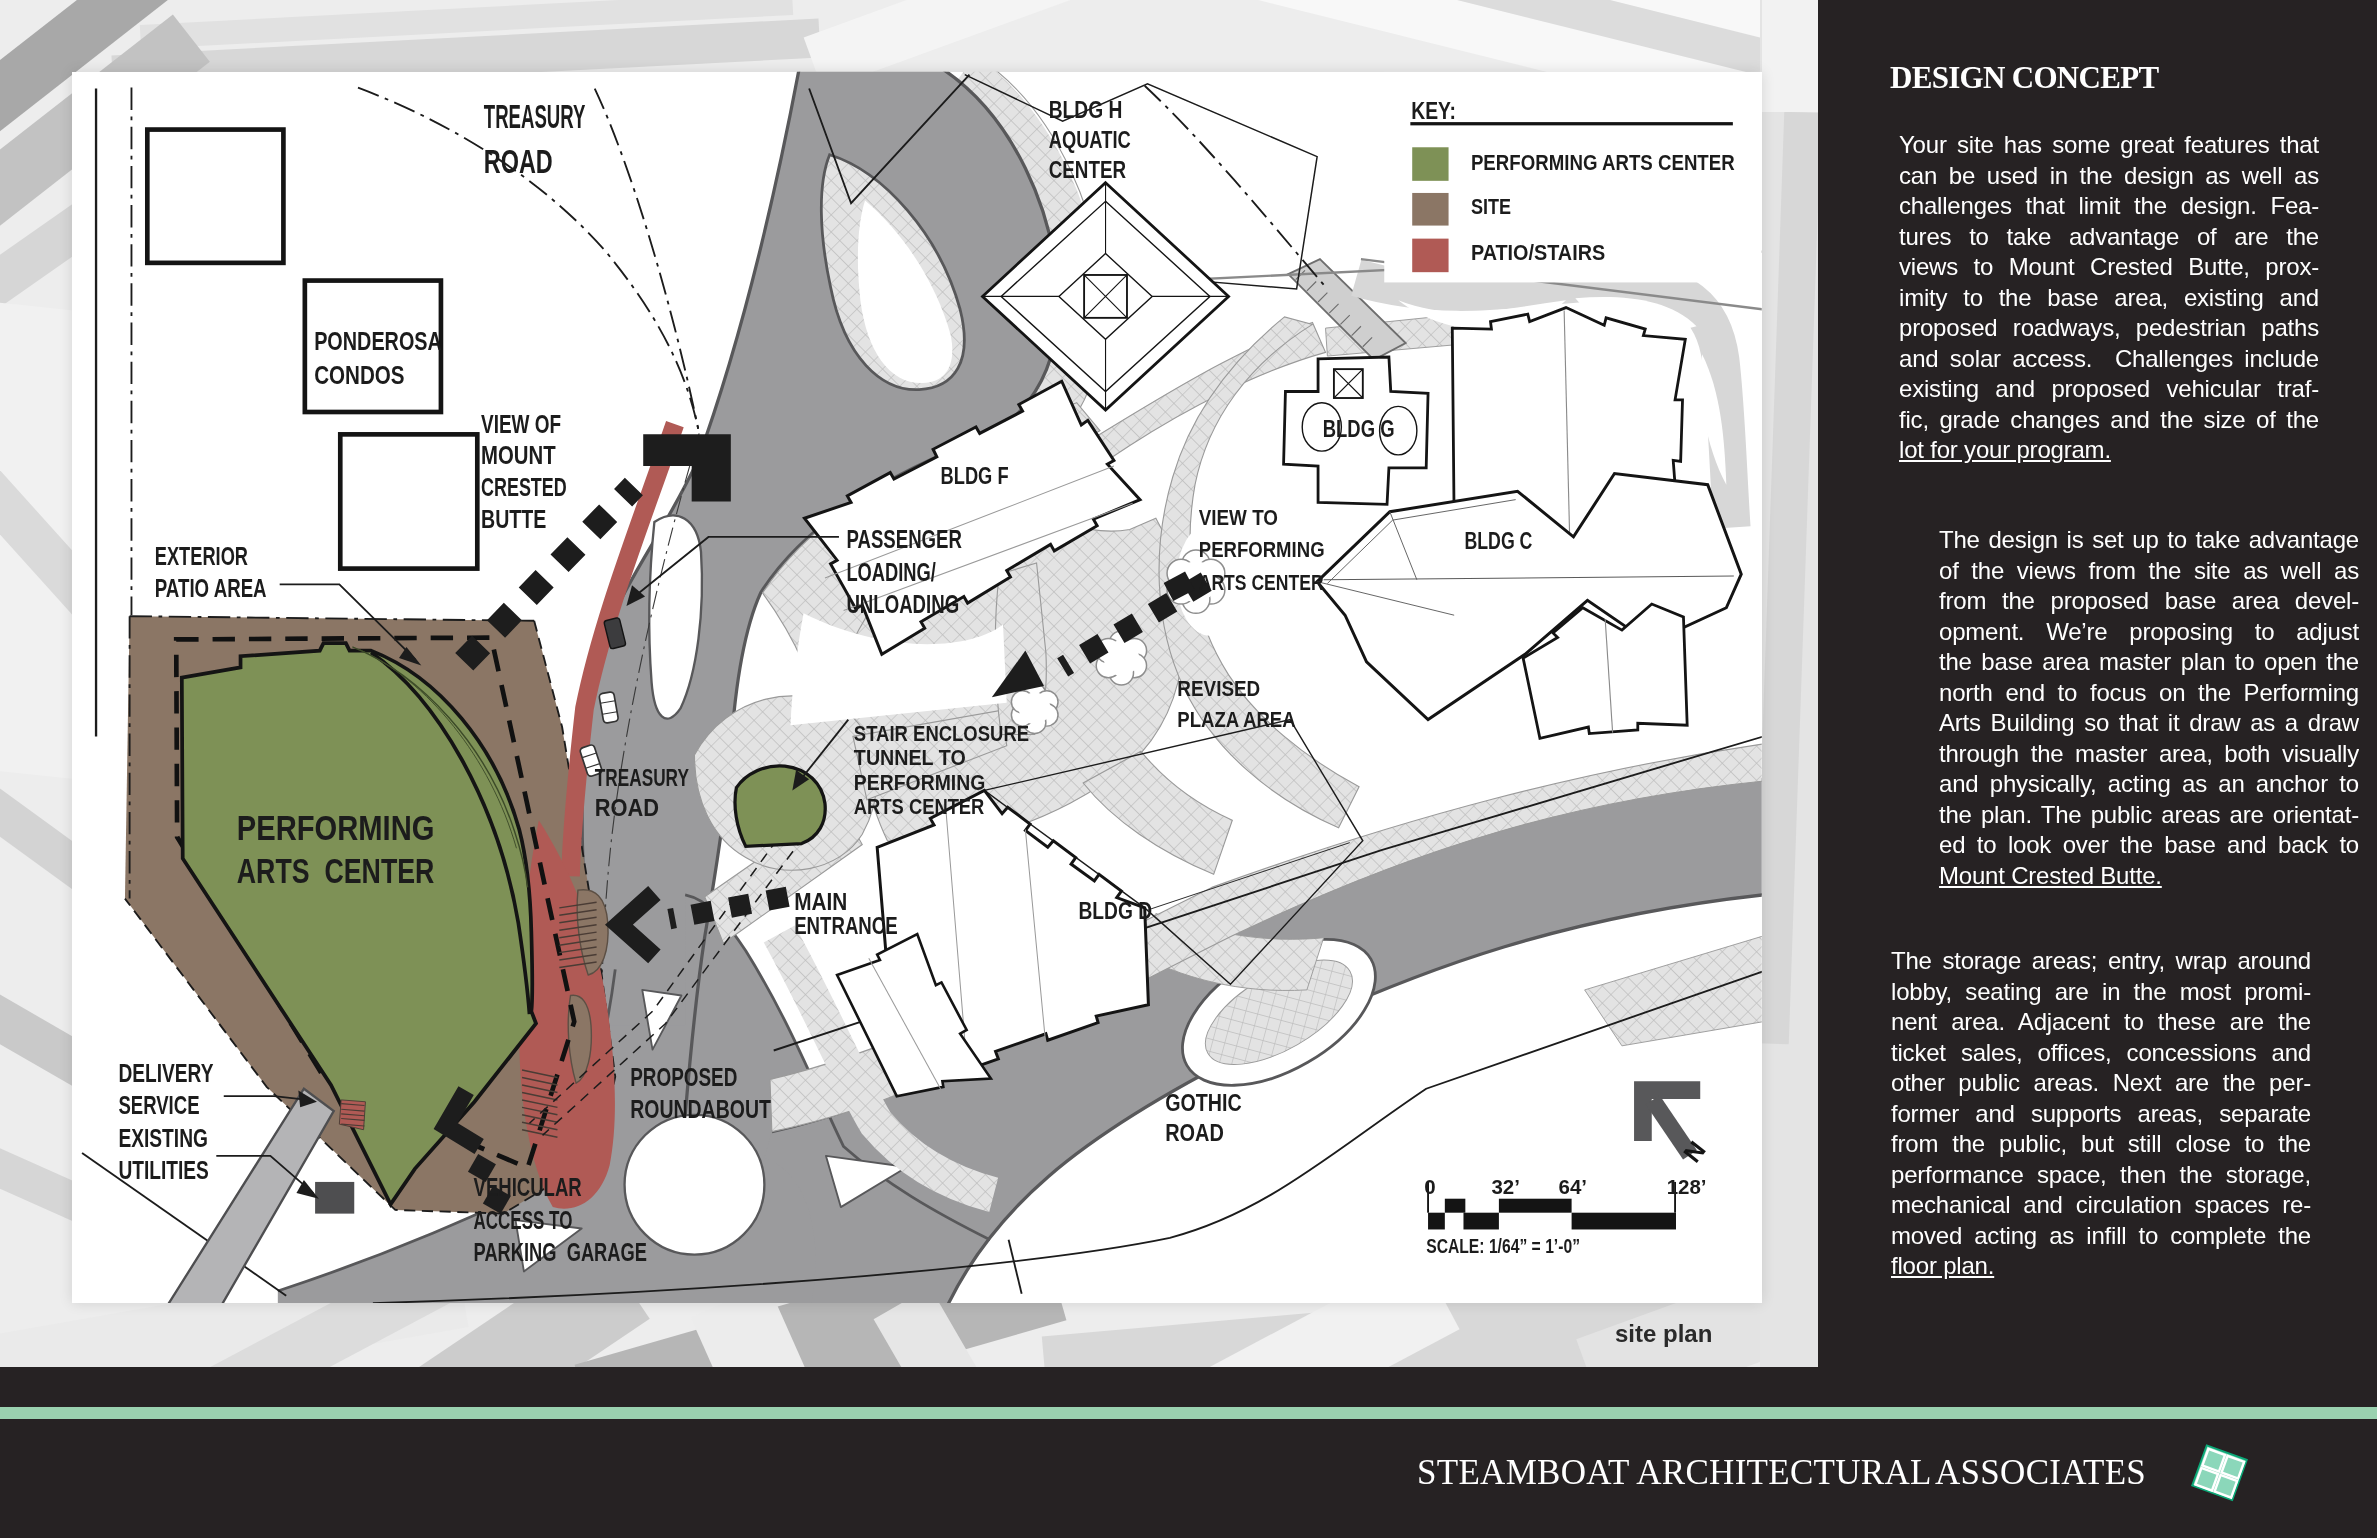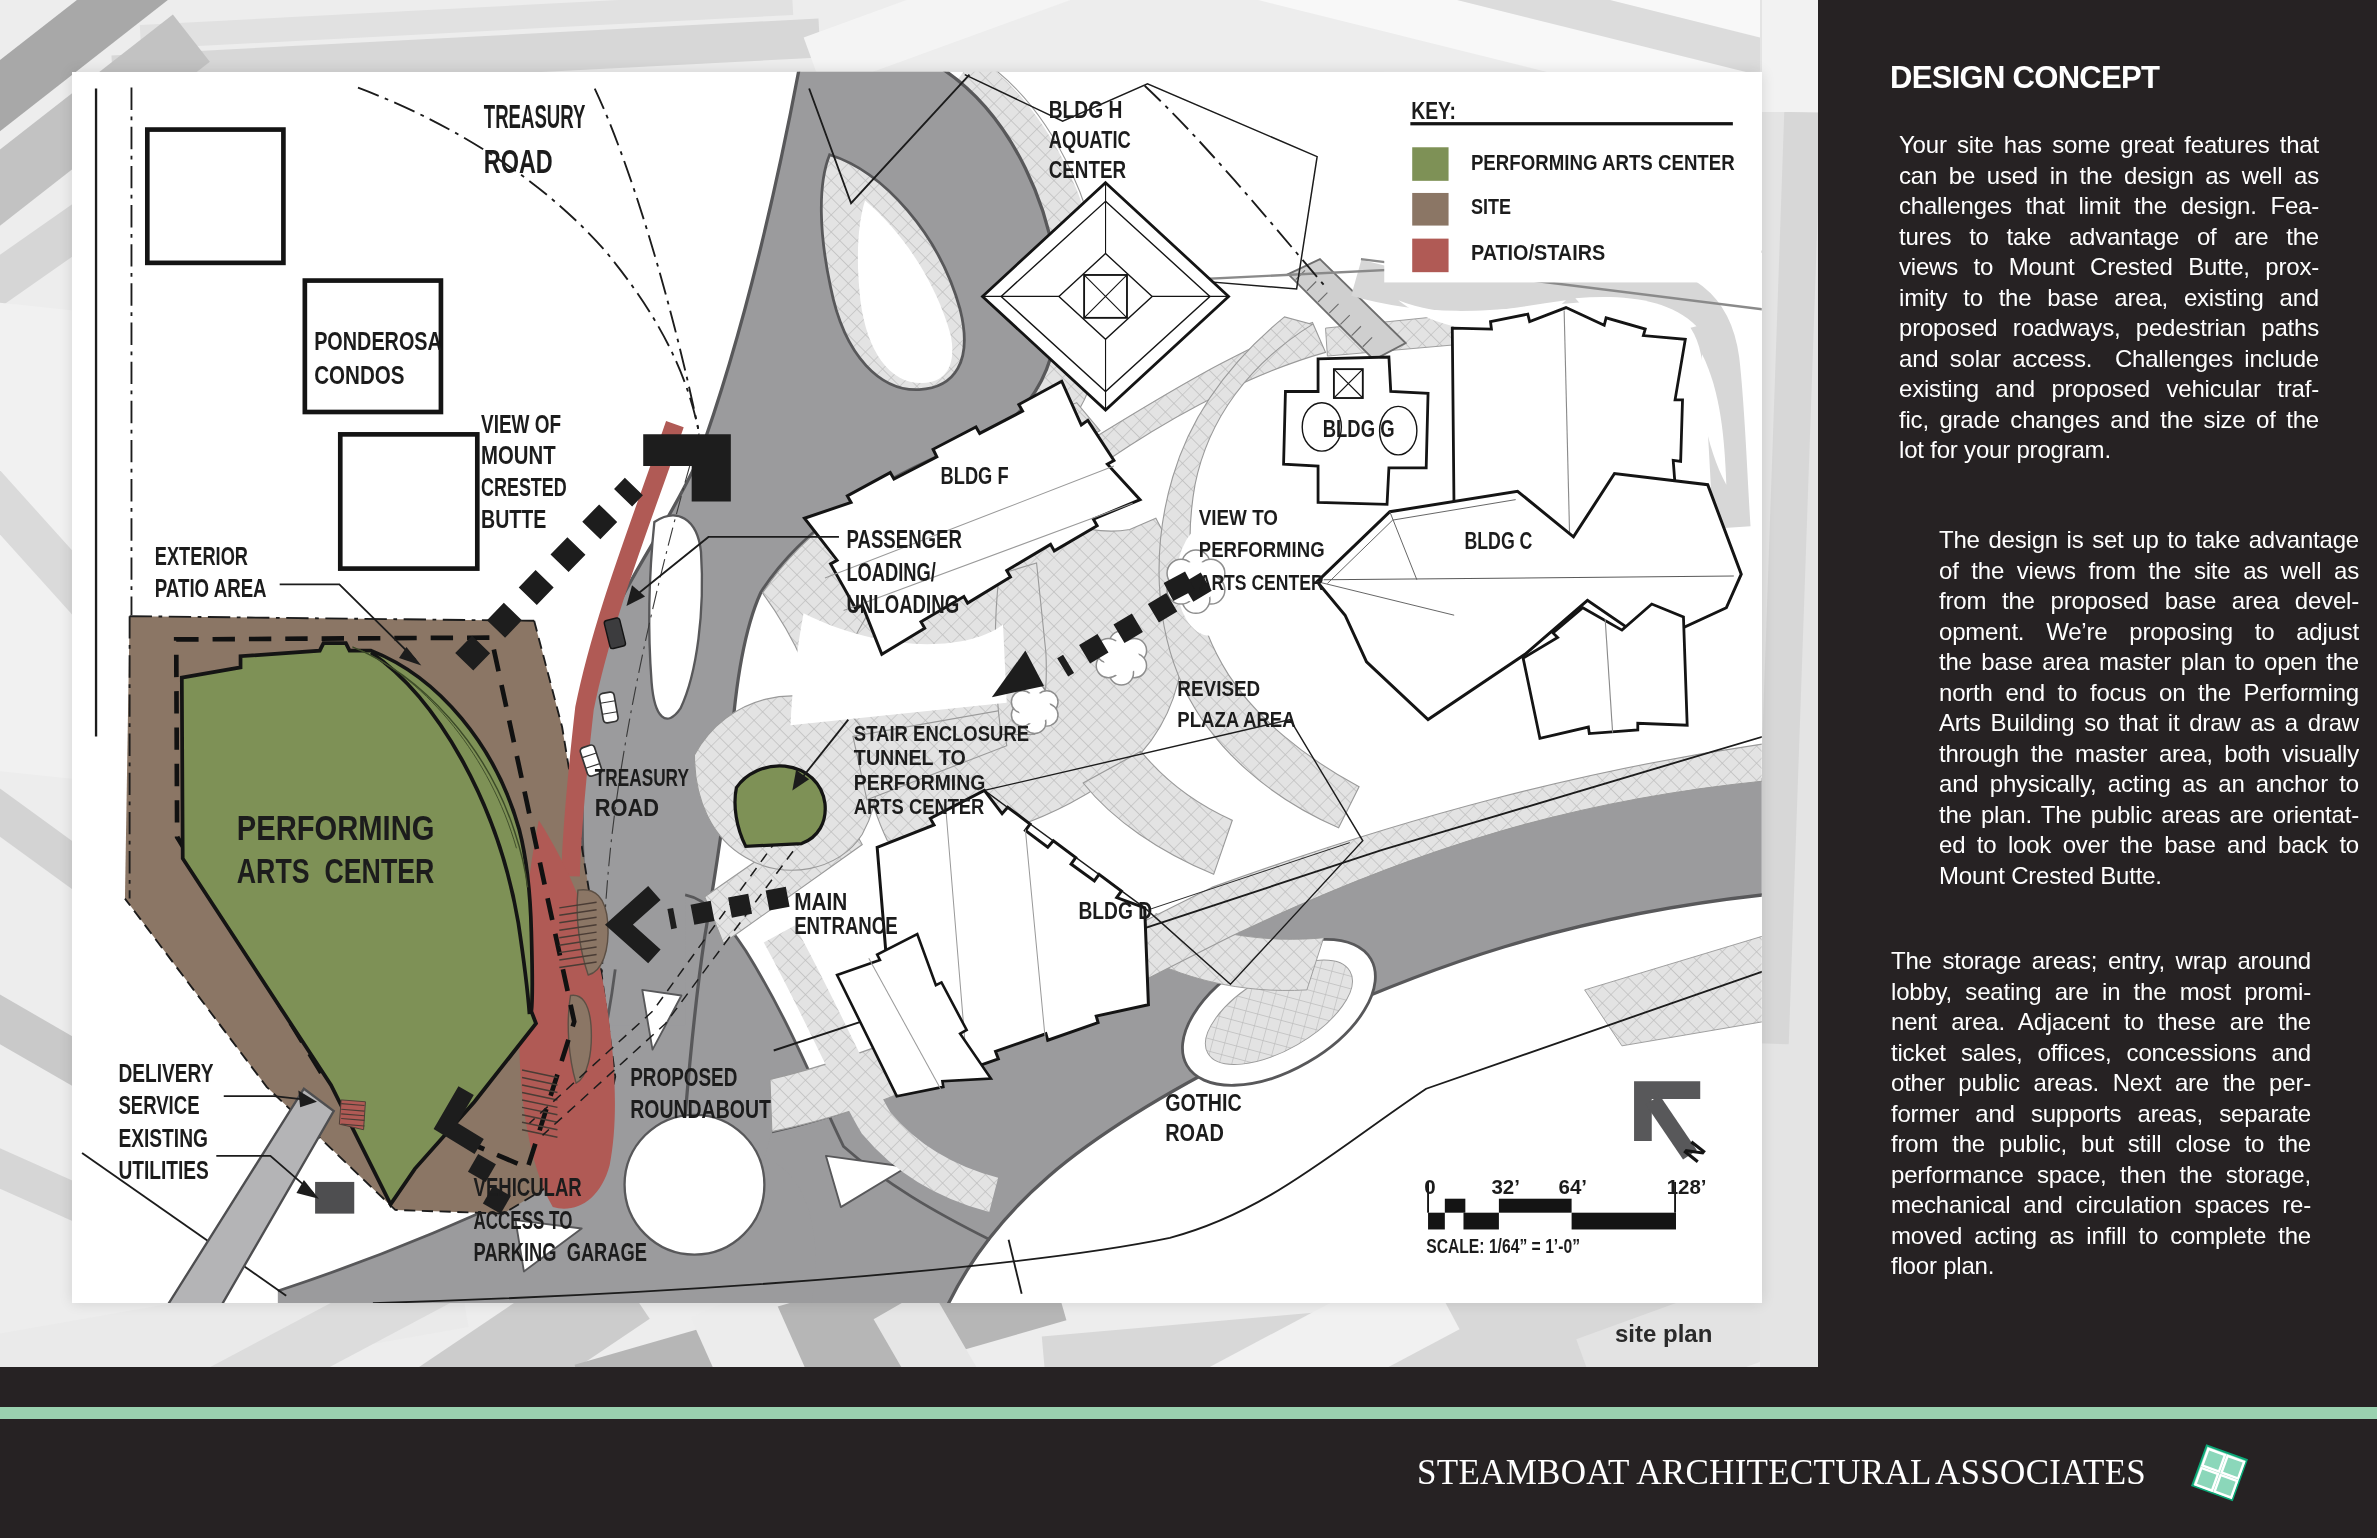--- a/index.html
+++ b/index.html
@@ -7,22 +7,22 @@
        font-family:"Liberation Sans",sans-serif;background:#ececec;}
   .abs{position:absolute;}
   #bg{left:0;top:0;width:2377px;height:1538px;overflow:hidden;background:#ededed;}
   .beam{position:absolute;}
   #sheet{left:72px;top:72px;width:1690px;height:1231px;background:#ffffff;}
   #panel{left:1818px;top:0;width:559px;height:1538px;background:#262223;}
   #botbar{left:0;top:1367px;width:2377px;height:172px;background:#262223;}
   #stripe{left:0;top:1407px;width:2377px;height:12px;background:#9ad1af;}
   .jp{position:absolute;width:420px;color:#fff;font-size:24px;letter-spacing:-0.2px;line-height:30.5px;}
   .jl{text-align:justify;text-align-last:justify;height:30.5px;overflow:hidden;white-space:nowrap;}
-  .jl.last{text-align-last:left;}
-  #dctitle{position:absolute;left:1890px;top:62px;color:#fff;font-size:31px;font-weight:bold;letter-spacing:-0.7px;line-height:32px;}
+  .jl.last{text-align-last:left;text-decoration:underline;}
+  #dctitle{position:absolute;left:1890px;top:62px;color:#fff;font-size:31px;font-weight:bold;letter-spacing:-0.7px;line-height:32px;font-family:Liberation Serif, serif;}
   #siteplan{position:absolute;left:1615px;top:1318px;color:#2a2a2a;font-size:24px;font-weight:bold;line-height:32px;}
   #footer{position:absolute;left:1417px;top:1454px;color:#fff;font-family:"Liberation Serif",serif;
           font-size:35px;letter-spacing:0.3px;white-space:nowrap;line-height:37px;}
 </style>
 </head>
 <body>
 
 <div id="bg" class="abs">
 
   <div class="beam" style="left:112px;top:37px;width:708px;height:39px;background:#d7d7d7;transform:rotate(-3deg);"></div>

